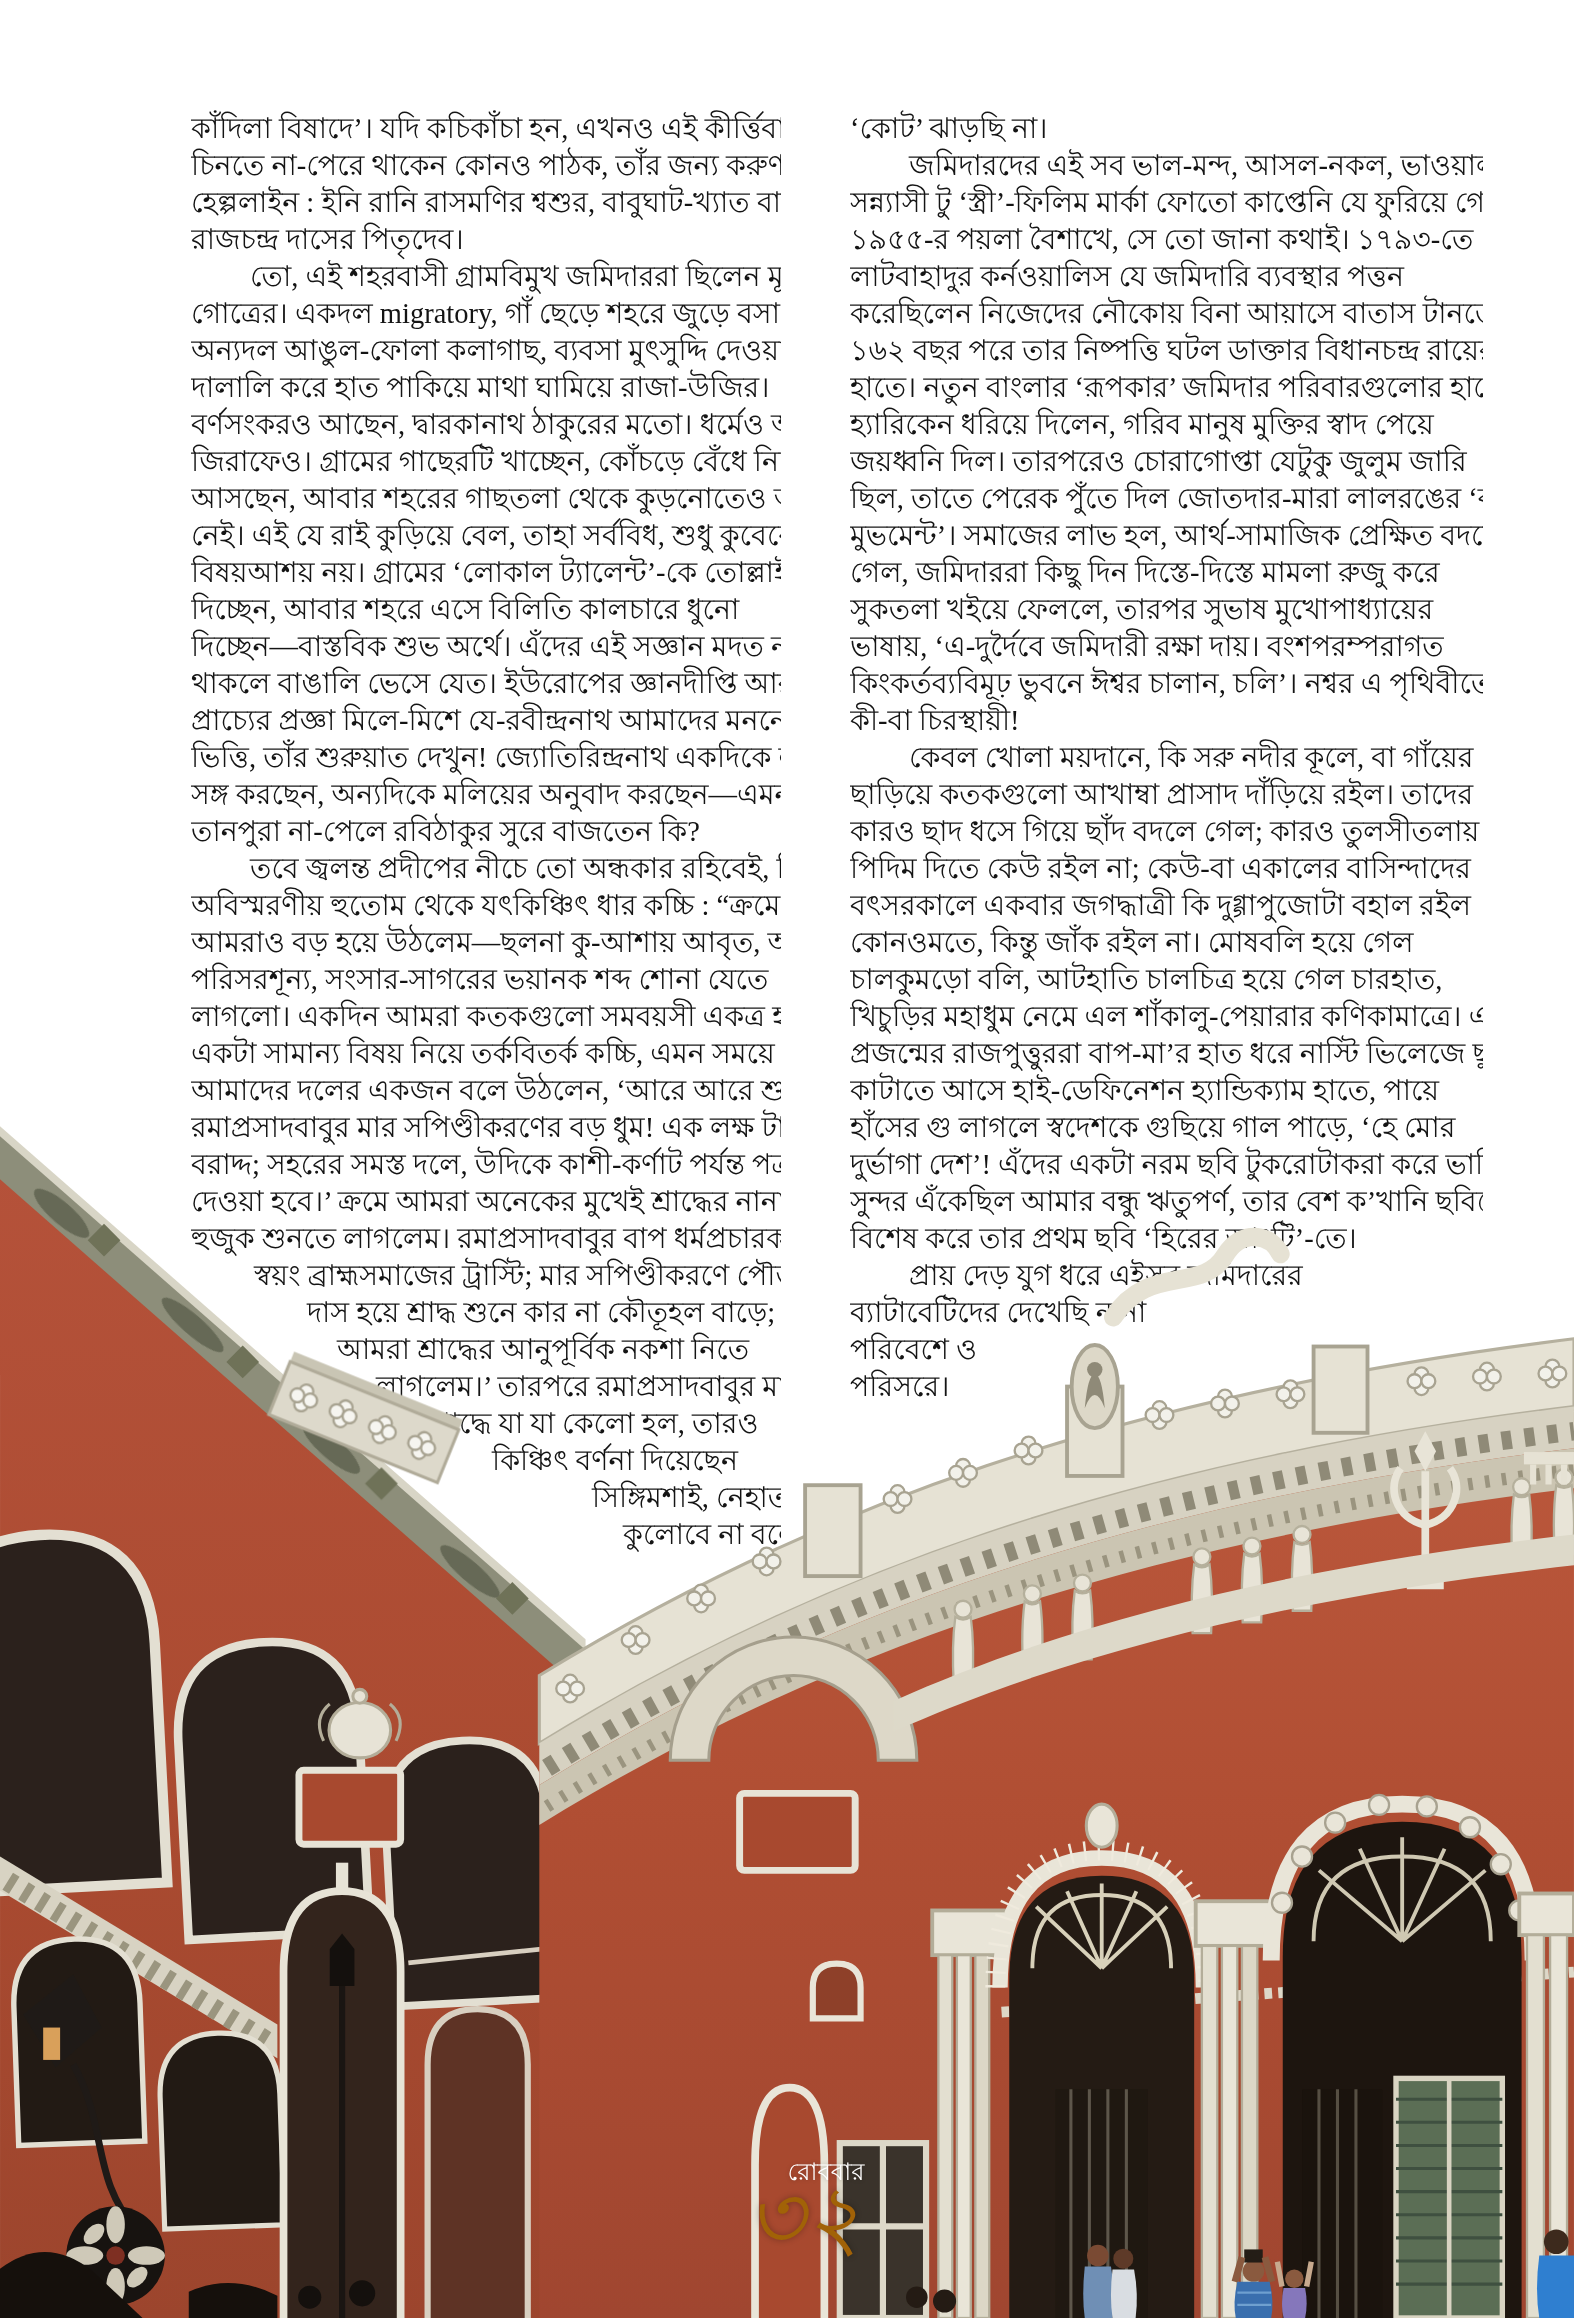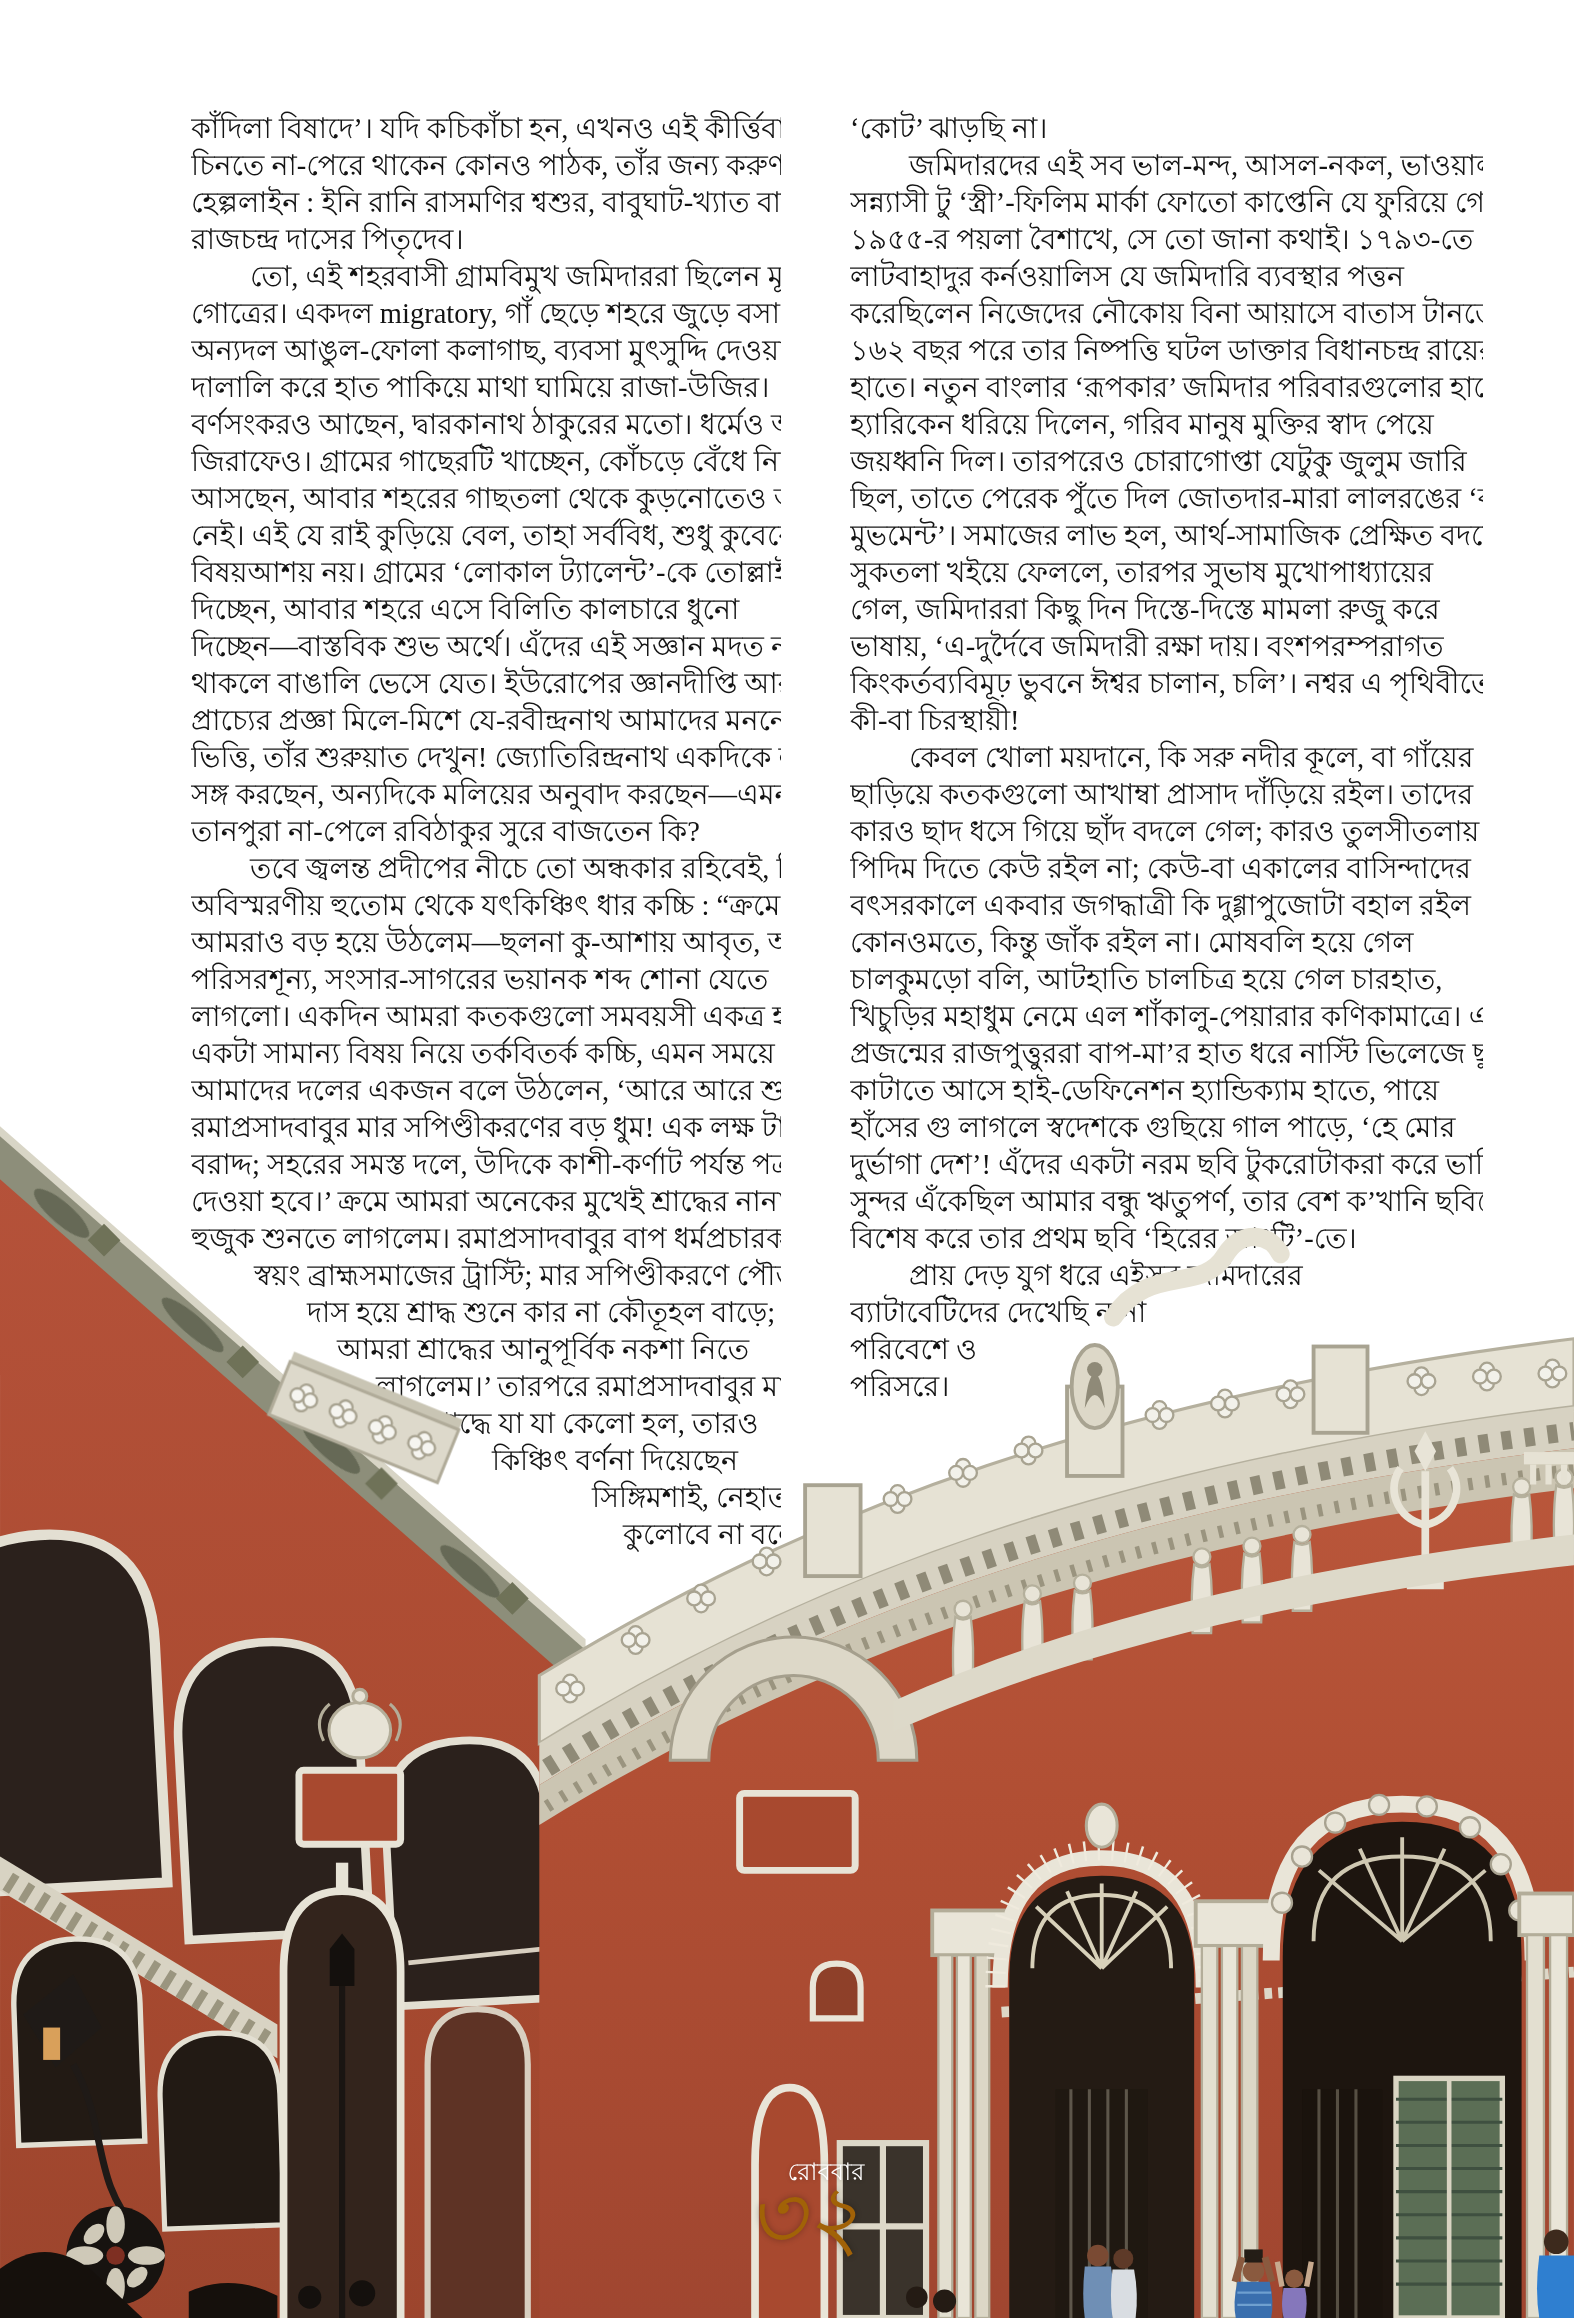--- a/index.html
+++ b/index.html
@@ -79,22 +79,22 @@
     <div class="ln">সন্ন্যাসী টু ‘স্ত্রী’-ফিলিম মার্কা ফোতো কাপ্তেনি যে ফুরিয়ে গেল</div>
     <div class="ln">১৯৫৫-র পয়লা বৈশাখে, সে তো জানা কথাই। ১৭৯৩-তে</div>
     <div class="ln">লাটবাহাদুর কর্নওয়ালিস যে জমিদারি ব্যবস্থার পত্তন</div>
     <div class="ln">করেছিলেন নিজেদের নৌকোয় বিনা আয়াসে বাতাস টানতে,</div>
     <div class="ln">১৬২ বছর পরে তার নিষ্পত্তি ঘটল ডাক্তার বিধানচন্দ্র রায়ের</div>
     <div class="ln">হাতে। নতুন বাংলার ‘রূপকার’ জমিদার পরিবারগুলোর হাতে</div>
     <div class="ln">হ্যারিকেন ধরিয়ে দিলেন, গরিব মানুষ মুক্তির স্বাদ পেয়ে</div>
     <div class="ln">জয়ধ্বনি দিল। তারপরেও চোরাগোপ্তা যেটুকু জুলুম জারি</div>
     <div class="ln">ছিল, তাতে পেরেক পুঁতে দিল জোতদার-মারা লালরঙের ‘বর্গা</div>
     <div class="ln">মুভমেন্ট’। সমাজের লাভ হল, আর্থ-সামাজিক প্রেক্ষিত বদলে</div>
+    <div class="ln">গেল, জমিদাররা কিছু দিন দিস্তে-দিস্তে মামলা রুজু করে</div>
     <div class="ln">সুকতলা খইয়ে ফেললে, তারপর সুভাষ মুখোপাধ্যায়ের</div>
-    <div class="ln">গেল, জমিদাররা কিছু দিন দিস্তে-দিস্তে মামলা রুজু করে</div>
     <div class="ln">ভাষায়, ‘এ-দুর্দৈবে জমিদারী রক্ষা দায়। বংশপরম্পরাগত</div>
     <div class="ln">কিংকর্তব্যবিমূঢ় ভুবনে ঈশ্বর চালান, চলি’। নশ্বর এ পৃথিবীতে</div>
     <div class="ln">কী-বা চিরস্থায়ী!</div>
     <div class="ln ind">কেবল খোলা ময়দানে, কি সরু নদীর কূলে, বা গাঁয়ের</div>
     <div class="ln">ছাড়িয়ে কতকগুলো আখাম্বা প্রাসাদ দাঁড়িয়ে রইল। তাদের</div>
     <div class="ln">কারও ছাদ ধসে গিয়ে ছাঁদ বদলে গেল; কারও তুলসীতলায়</div>
     <div class="ln">পিদিম দিতে কেউ রইল না; কেউ-বা একালের বাসিন্দাদের</div>
     <div class="ln">বৎসরকালে একবার জগদ্ধাত্রী কি দুগ্গাপুজোটা বহাল রইল</div>
     <div class="ln">কোনওমতে, কিন্তু জাঁক রইল না। মোষবলি হয়ে গেল</div>
     <div class="ln">চালকুমড়ো বলি, আটহাতি চালচিত্র হয়ে গেল চারহাত,</div>

